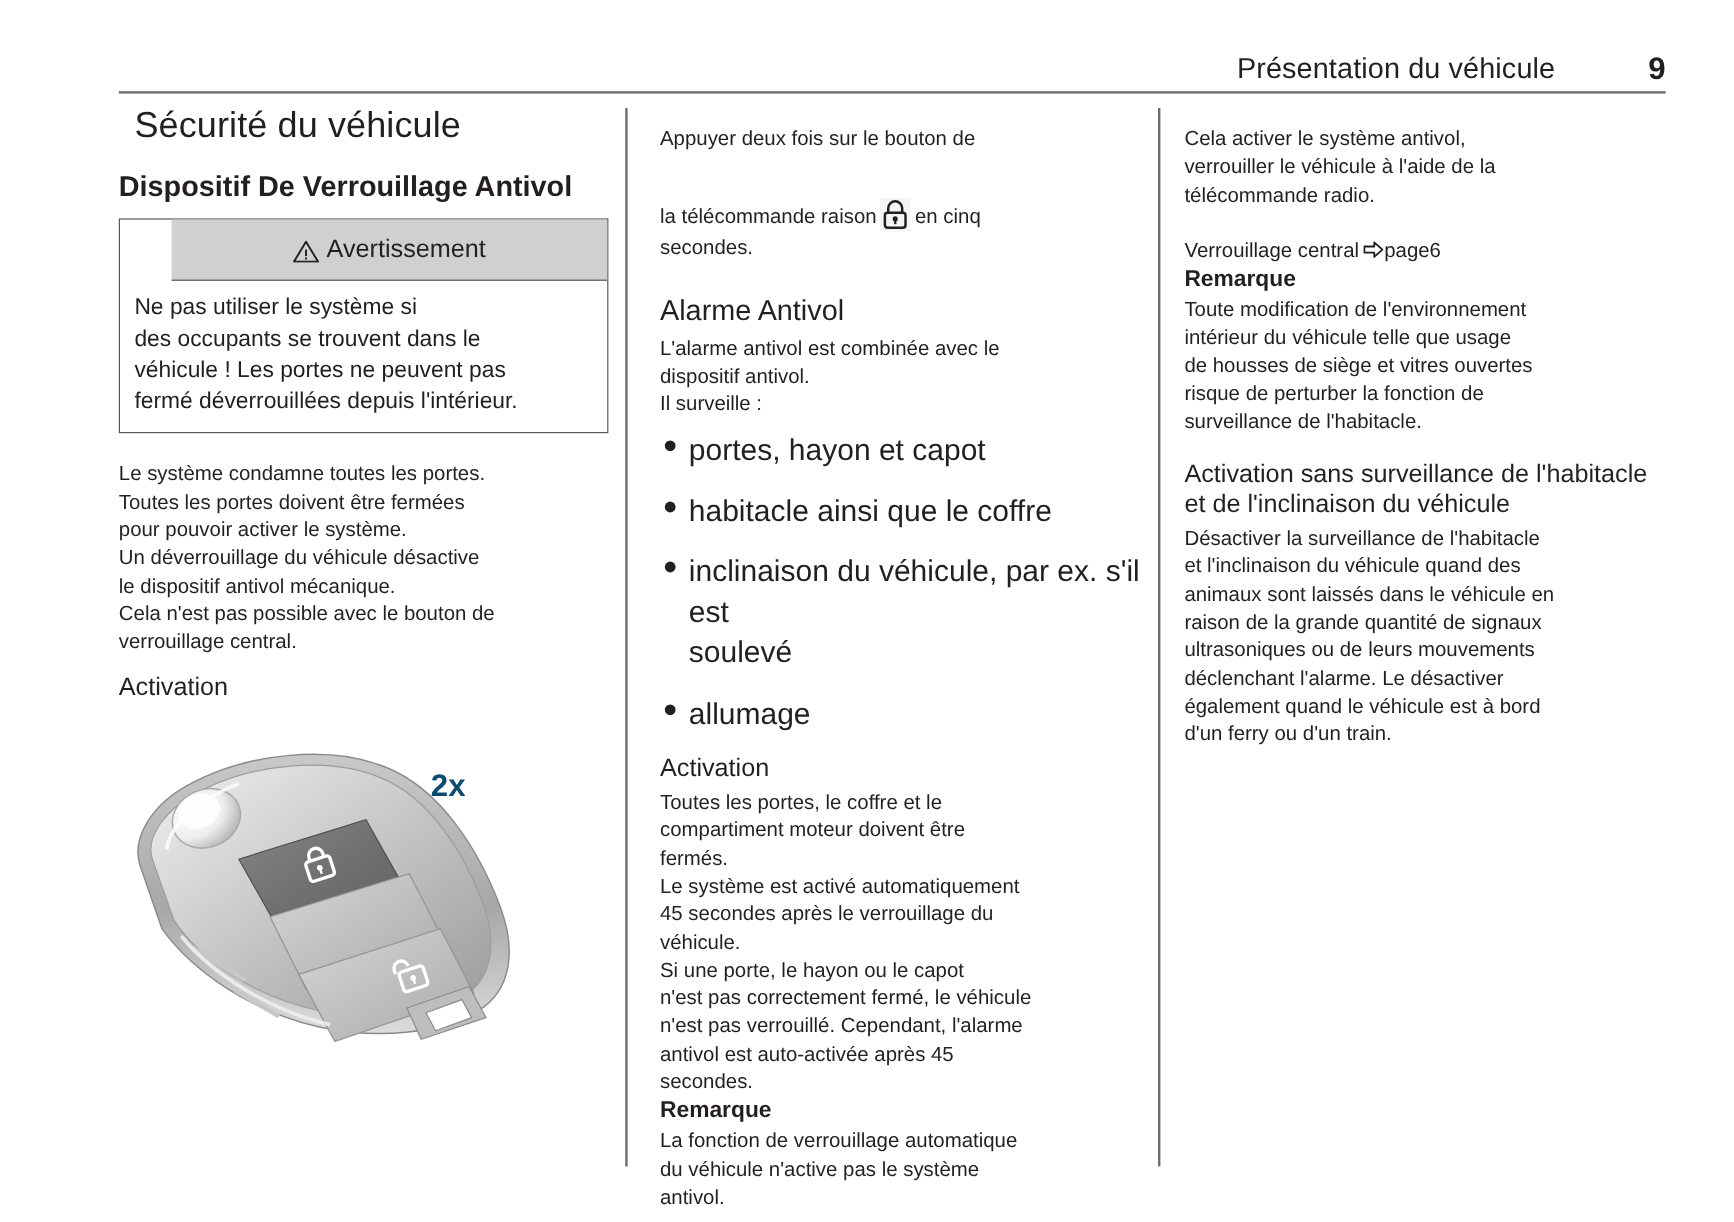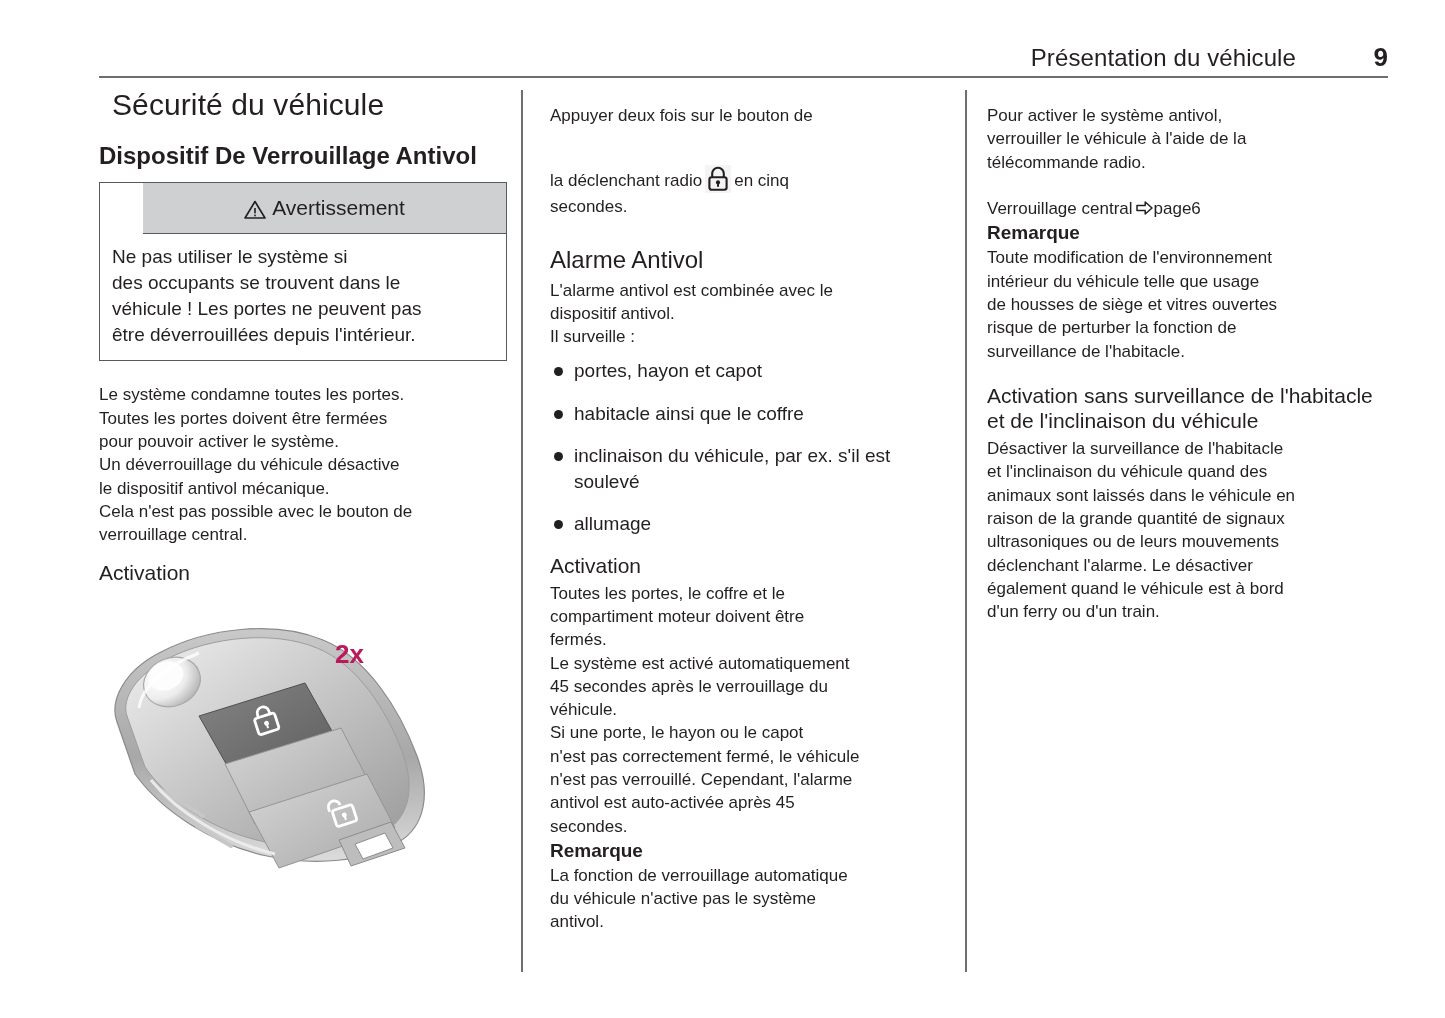--- a/index.html
+++ b/index.html
@@ -154,21 +154,21 @@
 
   
   ul.bullets {
     list-style: none;
     margin: 10px 0 6px 0;
     padding: 0;
   }
   ul.bullets li {
     position: relative;
     padding-left: 24px;
-    font-size: 19px;
+    font-size: 25px;
     line-height: 1.37;
     margin-bottom: 16px;
     white-space: pre-line;
   }
   ul.bullets li:before {
     content: "";
     position: absolute;
     left: 4px;
     top: 9px;
     width: 9px;
@@ -195,25 +195,25 @@
 
   
   .fob-wrap {
     position: relative;
     width: 412px;
     height: 300px;
     margin-top: 18px;
   }
   .fob-2x {
     position: absolute;
-    left: 236px;
+    left: 260px;
     top: 35px;
     font-size: 26px;
     font-weight: bold;
-    color: #be185d;
+    color: #0c4a6e;
   }
 </style>
 </head>
 <body>
 
 <div class="page">
 
   <div class="runhead">
     <span class="runhead-title">Présentation du véhicule</span>
     <span class="runhead-pageno">9</span>
@@ -237,21 +237,21 @@
               <polygon points="11,1.5 21,18 1,18" fill="none" stroke="#231f20" stroke-width="1.6" stroke-linejoin="round"></polygon>
               <rect x="10.2" y="8" width="1.6" height="5.4" fill="#231f20"></rect>
               <rect x="10.2" y="14.6" width="1.6" height="1.7" fill="#231f20"></rect>
             </svg>
           </span>
           <span class="warnbox-head-label">Avertissement</span>
         </div>
         <div class="warnbox-body">Ne pas utiliser le système si
 des occupants se trouvent dans le
 véhicule ! Les portes ne peuvent pas
-être déverrouillées depuis l'intérieur.</div>
+fermé déverrouillées depuis l'intérieur.</div>
       </div>
 
       <div class="gap-md"></div>
 
       <p class="body">Le système condamne toutes les portes.
 Toutes les portes doivent être fermées
 pour pouvoir activer le système.
 Un déverrouillage du véhicule désactive
 le dispositif antivol mécanique.
 Cela n'est pas possible avec le bouton de
@@ -337,21 +337,21 @@
         <span class="fob-2x">2x</span>
       </div>
 
     </div>
 
     <div class="col col-mid">
 
       <p class="body" style="margin-top:16px;">Appuyer deux fois sur le bouton de</p>
 
       <p class="body" style="margin-top:14px;">
-        <span>la déclenchant radio</span><span class="inline-lock"><svg viewBox="0 0 26 28" width="26" height="28" aria-hidden="true">
+        <span>la télécommande raison</span><span class="inline-lock"><svg viewBox="0 0 26 28" width="26" height="28" aria-hidden="true">
               <rect x="0" y="0" width="26" height="28" fill="#f4f4f4"></rect>
               <path d="M7.2,12.5 V8.6 a5.8,5.8 0 0 1 11.6,0 V12.5" fill="none" stroke="#231f20" stroke-width="2.1"></path>
               <rect x="4.4" y="12.2" width="17.2" height="12.6" rx="2.2" fill="none" stroke="#231f20" stroke-width="2.1"></rect>
               <circle cx="13" cy="17.4" r="2.1" fill="#231f20"></circle>
               <rect x="12.1" y="17.4" width="1.9" height="4.4" fill="#231f20"></rect>
             </svg></span><span>en cinq</span>
       </p>
 
       <p class="body" style="margin-top:2px;">secondes.</p>
 
@@ -386,21 +386,21 @@
       <p class="note-label">Remarque</p>
 
       <p class="body">La fonction de verrouillage automatique
 du véhicule n'active pas le système
 antivol.</p>
 
     </div>
 
     <div class="col col-right">
 
-      <p class="body" style="margin-top:16px;">Pour activer le système antivol,
+      <p class="body" style="margin-top:16px;">Cela activer le système antivol,
 verrouiller le véhicule à l'aide de la
 télécommande radio.</p>
 
       <p class="body">
         <span>Verrouillage central</span><span class="xref-arrow"><svg viewBox="0 0 17 16" width="17" height="16" aria-hidden="true">
               <path d="M1,5.4 H9.2 V2 L16,8 L9.2,14 V10.6 H1 Z" fill="none" stroke="#231f20" stroke-width="1.5" stroke-linejoin="round"></path>
             </svg></span><span>page6</span>
       </p>
 
       <p class="note-label">Remarque</p>

